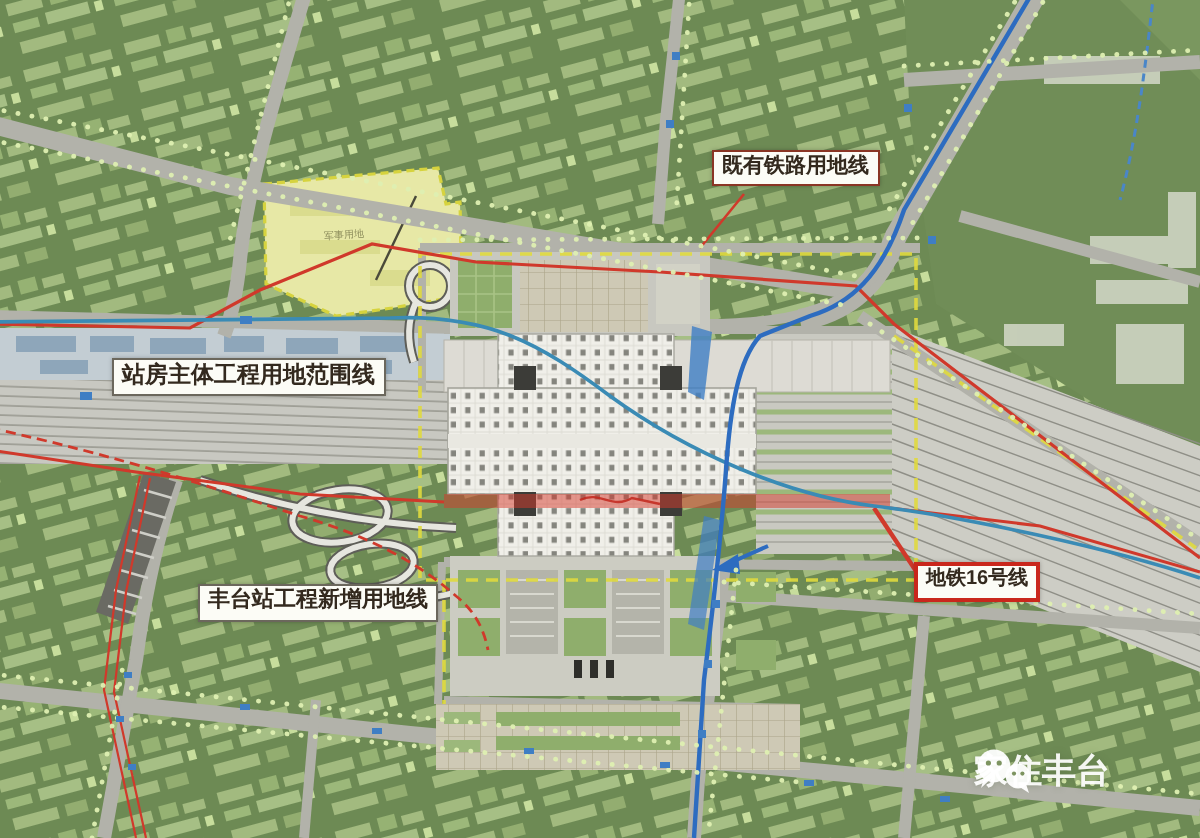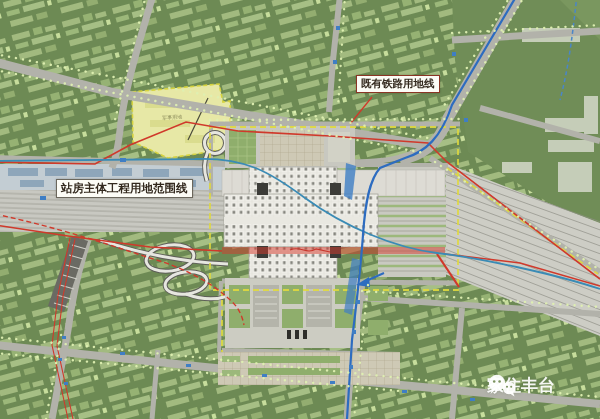--- a/index.html
+++ b/index.html
@@ -279,22 +279,24 @@
         <rect x="464" y="118" width="4" height="4"></rect>
     <rect x="40" y="196" width="6" height="4"></rect>
         <rect x="120" y="158" width="6" height="4"></rect>
   </g>
 </svg>
 
 <div class="map-label lbl-main" style="left:56px;top:179px">站房主体工程用地范围线</div>
 
 <div class="map-label lbl-rail" style="left:356px;top:75px">既有铁路用地线</div>
 
-
-
+<div class="map-label lbl-main" style="left:99px;top:292px;font-size:11px">丰台站工程新增用地线</div>
+
+
+<div class="map-label lbl-l16" style="left:457px;top:281px">地铁16号线</div>
 
 <div class="tiny-label" style="left:162px;top:114px">军事用地</div>
 
 <div class="watermark" style="left:487px;top:374px">
   <svg width="32" height="24" viewBox="0 0 32 24">
     <g fill="rgba(255,255,255,0.95)">
       <circle cx="10" cy="9" r="8.2"></circle>
       <polygon points="5,15 10,14 3.5,20"></polygon>
       <circle cx="22" cy="14" r="6.2"></circle>
       <polygon points="26,18 22,19 27.5,22.5"></polygon>

